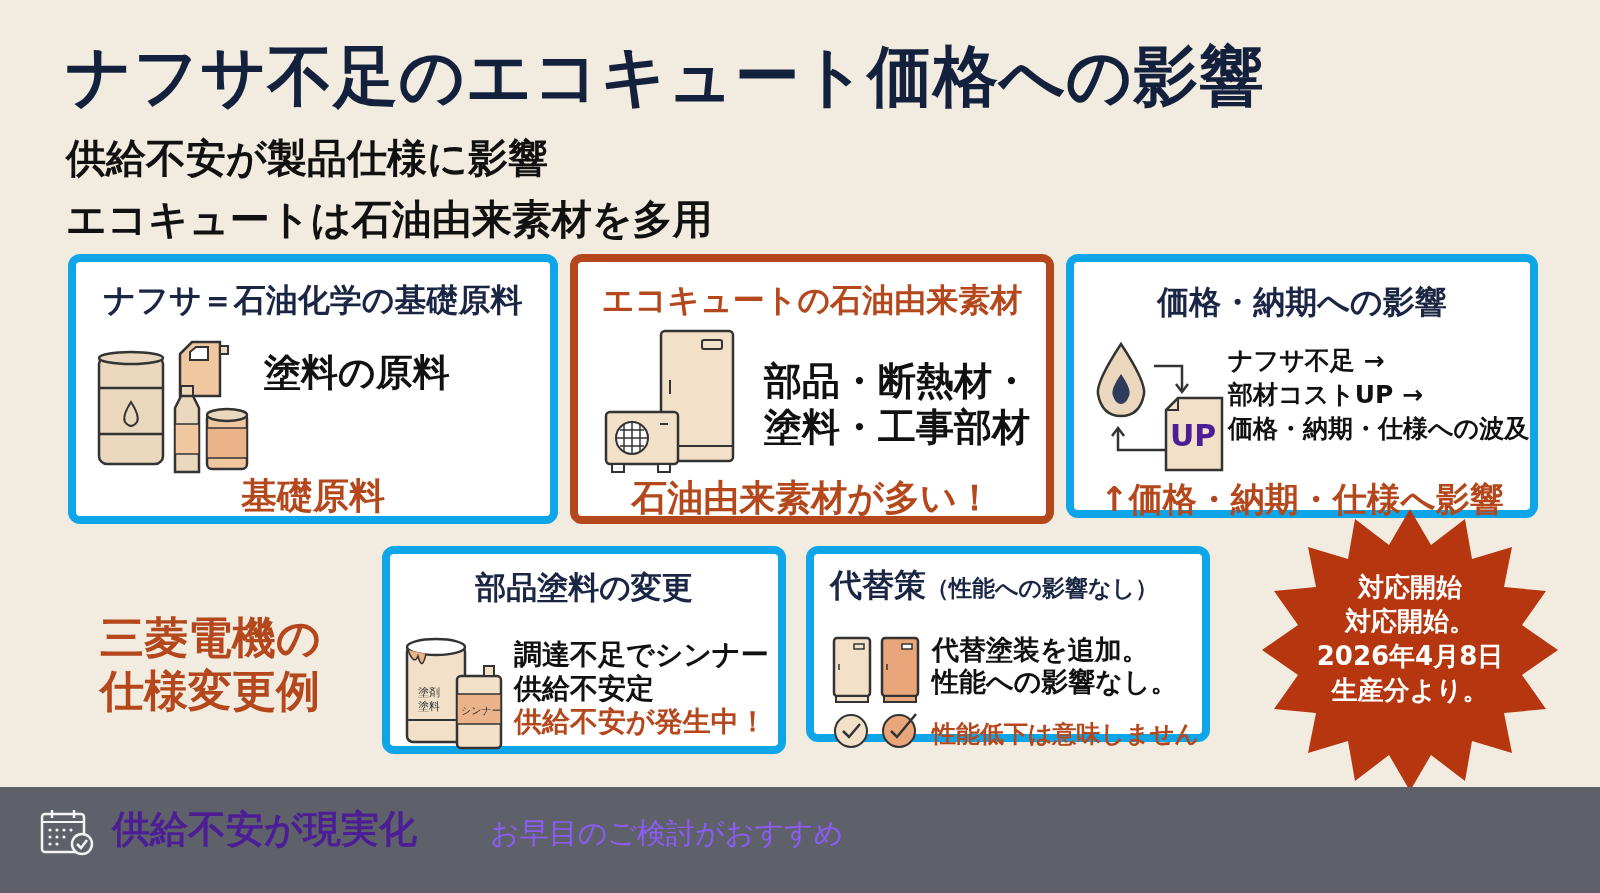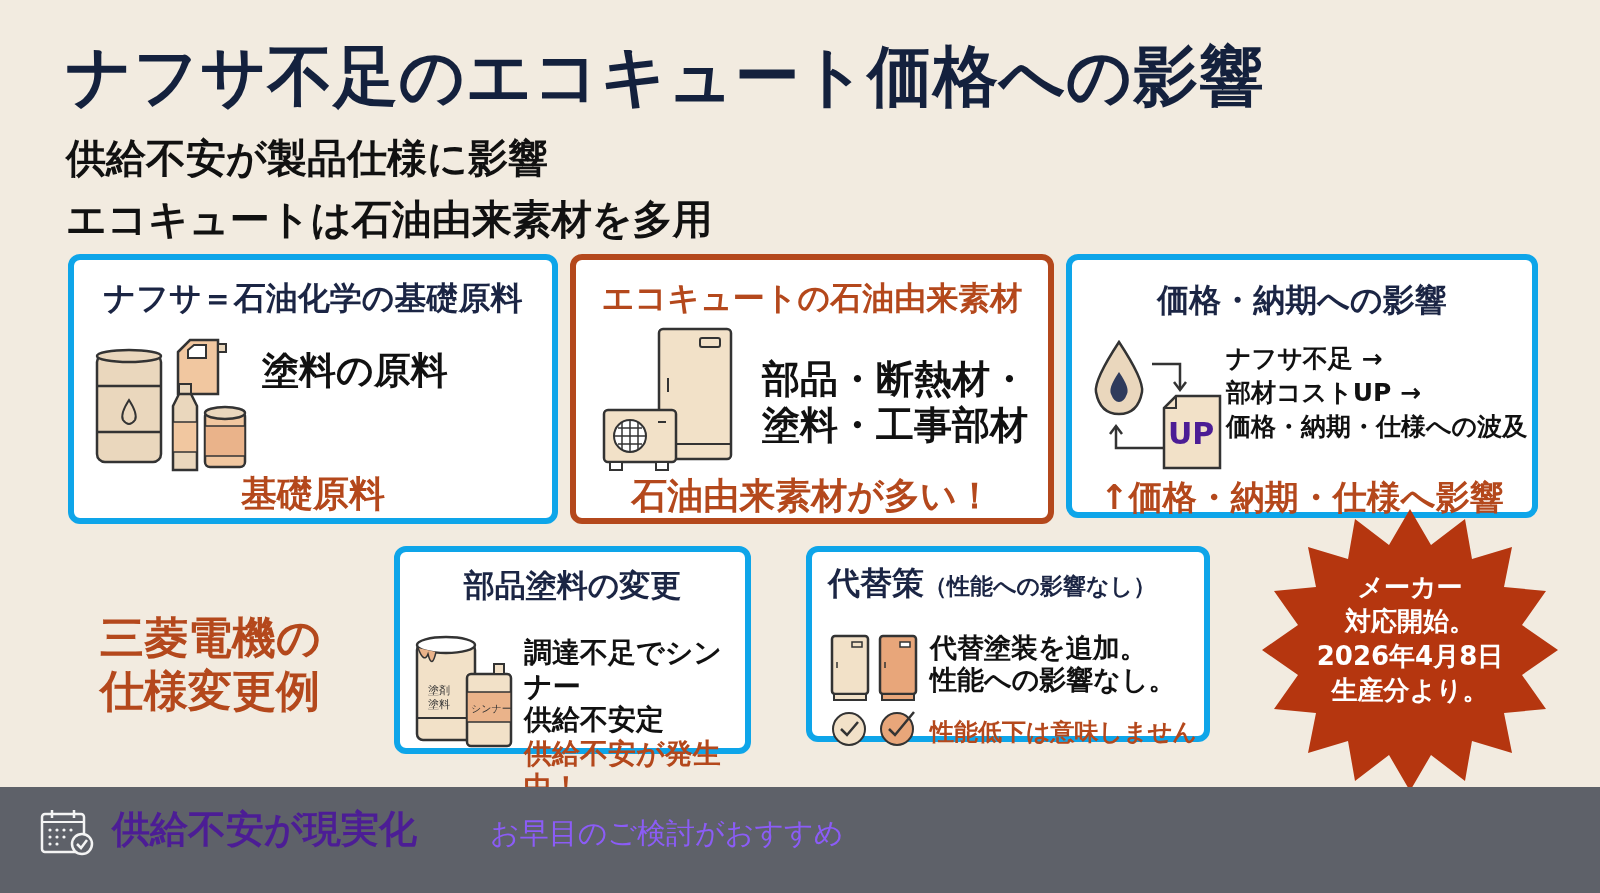--- a/index.html
+++ b/index.html
@@ -18,21 +18,21 @@
   }
   .subtitle {
     position: absolute; left: 66px; font-size: 40px; font-weight: 700;
     color: #111; line-height: 1; letter-spacing: 0px;
   }
   .sub1 { top: 138px; }
   .sub2 { top: 199px; }
 
   .card {
     position: absolute; background: #fff;
-    border: 6px solid #0ea5e9; border-radius: 12px;
+    border: 8px solid #0ea5e9; border-radius: 12px;
   }
   .card.orange { background: #ffffff; border-color: #b4481c; }
   .card-title {
     position: absolute; left: 0; right: 0; text-align: center;
     font-weight: 700; color: #1b2544; line-height: 1;
   }
   .card.orange .card-title { color: #b4481c; }
   .card-body {
     position: absolute; font-weight: 700; color: #111; line-height: 1.22;
   }
@@ -156,21 +156,21 @@
     <div>価格・納期・仕様への波及</div>
   </div>
   <div class="card-foot" style="top:220px; font-size:34px;">↑価格・納期・仕様へ影響</div>
 </div>
 
 <div class="side-label">
   <div>三菱電機の</div>
   <div>仕様変更例</div>
 </div>
 
-<div class="card" style="left:394px; top:546px; width:357px; height:208px;text-decoration:underline;">
+<div class="card" style="left:382px; top:546px; width:404px; height:208px;text-decoration:underline;">
   <div class="card-title" style="top:18px; font-size:31px;">部品塗料の変更</div>
   <svg class="icon" style="left:14px; top:82px;" width="64" height="110" viewBox="0 0 64 110">
     <rect x="3" y="10" width="58" height="96" rx="6" fill="#f2e1c8" stroke="#333" stroke-width="2.5"></rect>
     <ellipse cx="32" cy="11" rx="29" ry="8" fill="#fff" stroke="#333" stroke-width="2.5"></ellipse>
     <path d="M4 14 Q10 30 14 20 Q18 36 22 18" fill="#eab38a" stroke="#333" stroke-width="1.5"></path>
     <line x1="3" y1="84" x2="61" y2="84" stroke="#333" stroke-width="2"></line>
     <text x="14" y="60" font-size="11" fill="#333">塗剤</text>
     <text x="14" y="74" font-size="11" fill="#333">塗料</text>
   </svg>
   <svg class="icon" style="left:64px; top:110px;" width="50" height="86" viewBox="0 0 50 86">
@@ -214,21 +214,21 @@
     <div>代替塗装を追加。</div>
     <div>性能への影響なし。</div>
   </div>
   <div style="position:absolute; left:118px; top:164px; font-size:24px; font-weight:700; color:#b4481c; white-space:nowrap;">性能低下は意味しません</div>
 </div>
 
 <svg class="burst" viewBox="0 0 300 290">
   <polygon fill="#b5360f" points="150,4 171,40 205,14 212,54 252,42 244,82 286,86 262,120 298,145 262,170 286,204 244,208 252,248 212,236 205,276 171,250 150,286 129,250 95,276 88,236 48,248 56,208 14,204 38,170 2,145 38,120 14,86 56,82 48,42 88,54 95,14 129,40"></polygon>
 </svg>
 <div class="burst-text">
-  <div>メーカー</div>
+  <div>対応開始</div>
   <div>対応開始。</div>
   <div>2026年4月8日</div>
   <div>生産分より。</div>
 </div>
 
 <div class="footer"></div>
 <svg style="position:absolute; left:40px; top:808px;" width="60" height="48" viewBox="0 0 60 48">
   <rect x="2" y="6" width="42" height="38" rx="3" fill="none" stroke="#f4f4f4" stroke-width="2.5"></rect>
   <line x1="2" y1="14" x2="44" y2="14" stroke="#f4f4f4" stroke-width="2"></line>
   <line x1="12" y1="2" x2="12" y2="10" stroke="#f4f4f4" stroke-width="2.5"></line>

